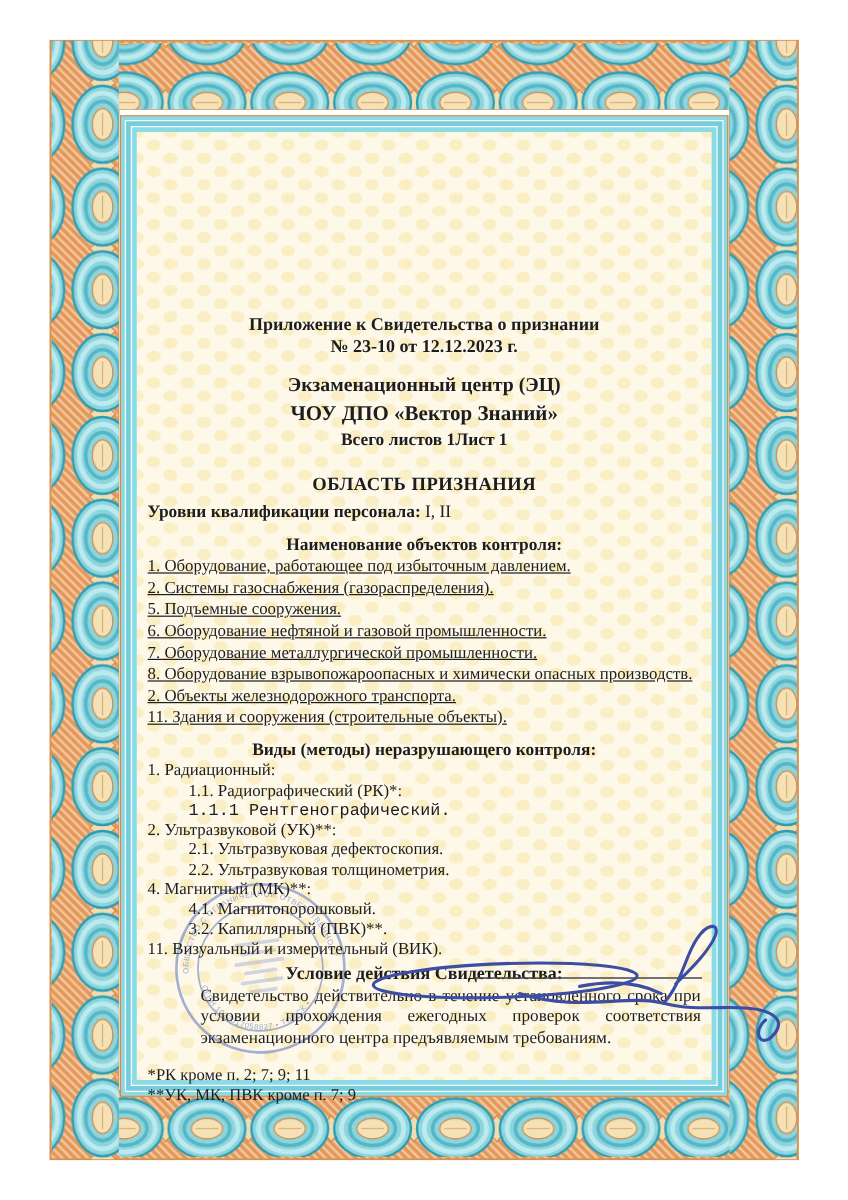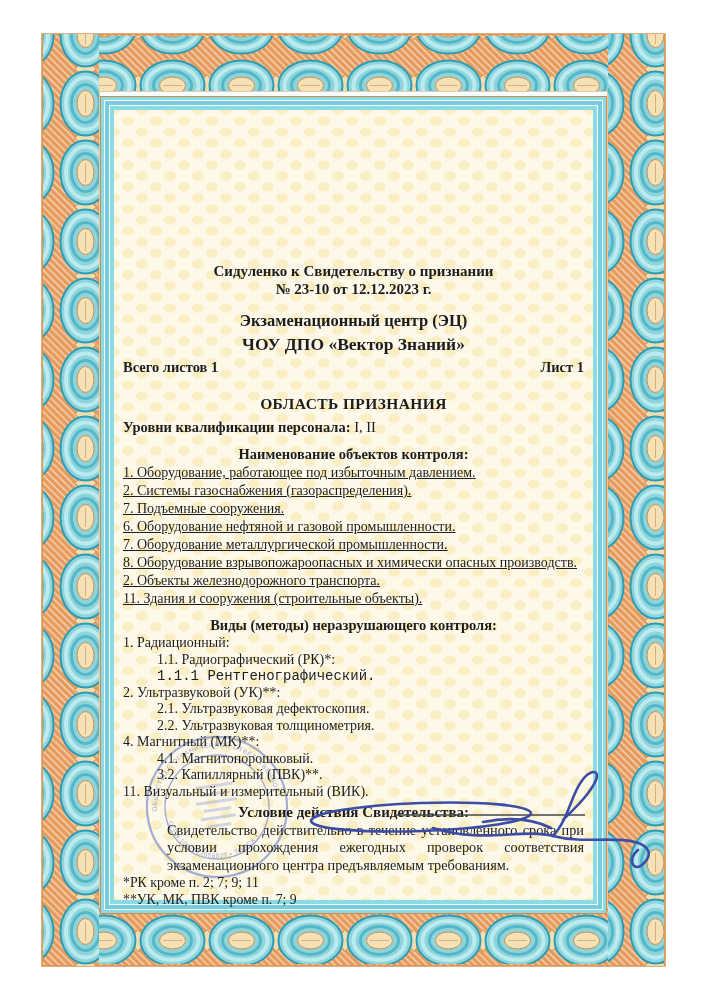--- a/index.html
+++ b/index.html
@@ -26,32 +26,32 @@
     background-size:28px 22px,28px 22px;
     background-position:0 0,14px 11px;
     padding:4px 7px;box-sizing:border-box;
     color:#1d1d1f;font-size:14px;
   }
   .content > div{position:relative;z-index:2;}
   .t-center{text-align:center;}
   .title-line{font-weight:bold;font-size:15px;line-height:18px;}
   .center-org1{font-weight:bold;font-size:16.5px;line-height:22px;margin-top:12px;}
   .center-org2{font-weight:bold;font-size:17.5px;line-height:20px;margin-top:2px;}
-  .sheet-row{display:flex;justify-content:space-between;font-weight:bold;font-size:14.5px;line-height:18px;margin-top:4px;padding:0 2px;}
+  .sheet-row{display:flex;justify-content:center;font-weight:bold;font-size:14.5px;line-height:18px;margin-top:4px;padding:0 2px;}
   .h-oblast{font-weight:bold;font-size:15.5px;line-height:19px;letter-spacing:.4px;text-align:center;margin-top:18px;}
   .qual-line{margin-top:5px;font-size:14.5px;line-height:19px;padding-left:2px;}
   .qual-line b{font-weight:bold;}
   .h-section{font-weight:bold;font-size:14.5px;line-height:18px;text-align:center;margin-top:8px;}
   .obj-list{margin-top:1px;padding-left:2px;text-decoration:underline;}
   .obj-list .list-line{font-size:14px;line-height:18px;}
   .met-list{margin-top:1px;padding-left:2px;}
   .met-list .list-line{font-size:14px;line-height:16.5px;}
   .h-cond{font-weight:bold;font-size:15px;line-height:18px;text-align:center;margin-top:3px;}
   .cond-para{margin-top:1px;font-size:14.3px;line-height:17.3px;text-align:justify;padding:0 2px;margin-left:44px;}
-  .footnotes{margin-top:0;padding-left:2px;}
+  .footnotes{margin-top:13px;padding-left:2px;}
   .footnotes .list-line{font-size:13.8px;line-height:17.5px;}
   .sig-row{display:flex;justify-content:space-between;margin-top:13px;padding:0 2px;}
   .director-block{font-weight:bold;font-size:15px;line-height:19px;}
   .signer-name{font-weight:bold;font-size:15px;line-height:19px;text-align:right;margin-top:3px;}
   .stamp-wrap{position:absolute;left:22px;top:619px;width:148px;height:148px;z-index:1;opacity:.82;transform:rotate(-8deg);}
   .signature-svg{position:absolute;left:283px;top:758px;width:380px;height:128px;z-index:4;pointer-events:none;}
 </style>
 </head>
 <body>
 
@@ -113,21 +113,21 @@
           <rect x="55" y="51" width="38" height="3" rx="1.5"></rect>
           <rect x="59" y="59" width="30" height="3" rx="1.5"></rect>
           <rect x="53" y="67" width="42" height="3" rx="1.5"></rect>
           <rect x="60" y="75" width="28" height="3" rx="1.5"></rect>
           <rect x="56" y="83" width="36" height="3" rx="1.5"></rect>
           <rect x="62" y="91" width="24" height="3" rx="1.5"></rect>
         </g>
       </svg>
     </div>
 
-    <div class="t-center title-line">Сидуленко к Свидетельству о признании</div>
+    <div class="t-center title-line">Приложение к Свидетельства о признании</div>
     <div class="t-center title-line">№ 23-10 от 12.12.2023 г.</div>
 
     <div class="t-center center-org1">Экзаменационный центр (ЭЦ)</div>
     <div class="t-center center-org2">ЧОУ ДПО «Вектор Знаний»</div>
 
     <div class="sheet-row">
       <span>Всего листов 1</span>
       <span>Лист 1</span>
     </div>
 
@@ -135,21 +135,21 @@
 
     <div class="qual-line">
       <b>Уровни квалификации персонала:</b>
       <span>I, II</span>
     </div>
 
     <div class="h-section">Наименование объектов контроля:</div>
     <div class="obj-list">
         <div class="list-line">1. Оборудование, работающее под избыточным давлением.</div>
         <div class="list-line">2. Системы газоснабжения (газораспределения).</div>
-        <div class="list-line">7. Подъемные сооружения.</div>
+        <div class="list-line">5. Подъемные сооружения.</div>
         <div class="list-line">6. Оборудование нефтяной и газовой промышленности.</div>
         <div class="list-line">7. Оборудование металлургической промышленности.</div>
         <div class="list-line">8. Оборудование взрывопожароопасных и химически опасных производств.</div>
         <div class="list-line">2. Объекты железнодорожного транспорта.</div>
         <div class="list-line">11. Здания и сооружения (строительные объекты).</div>
       </div>
 
     <div class="h-section">Виды (методы) неразрушающего контроля:</div>
     <div class="met-list">
         <div class="list-line">1. Радиационный:</div>

